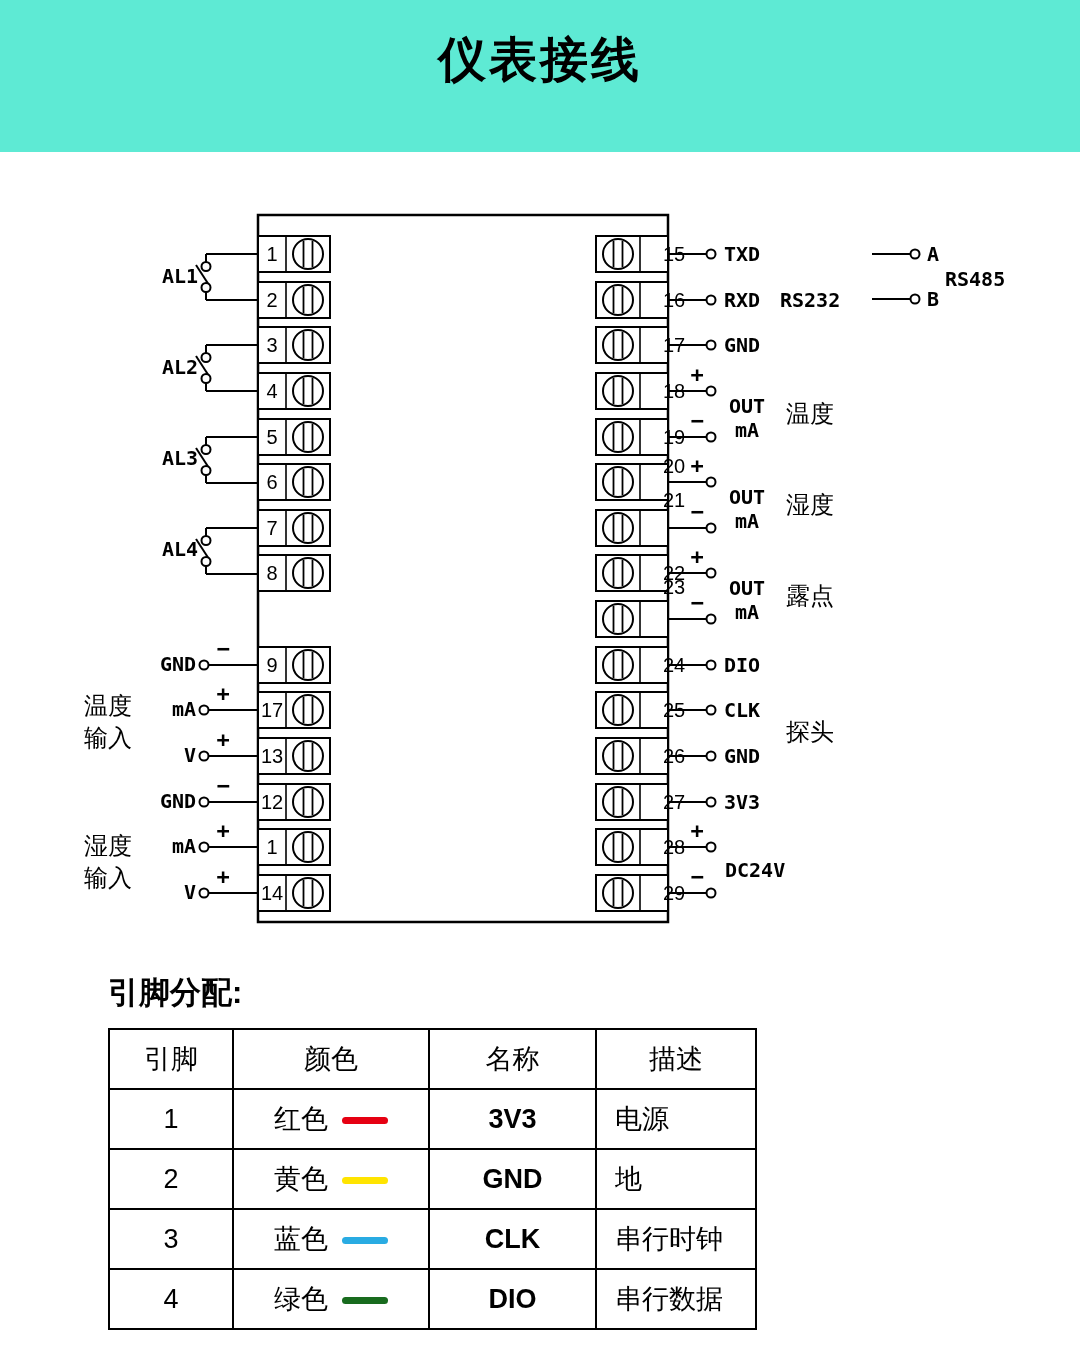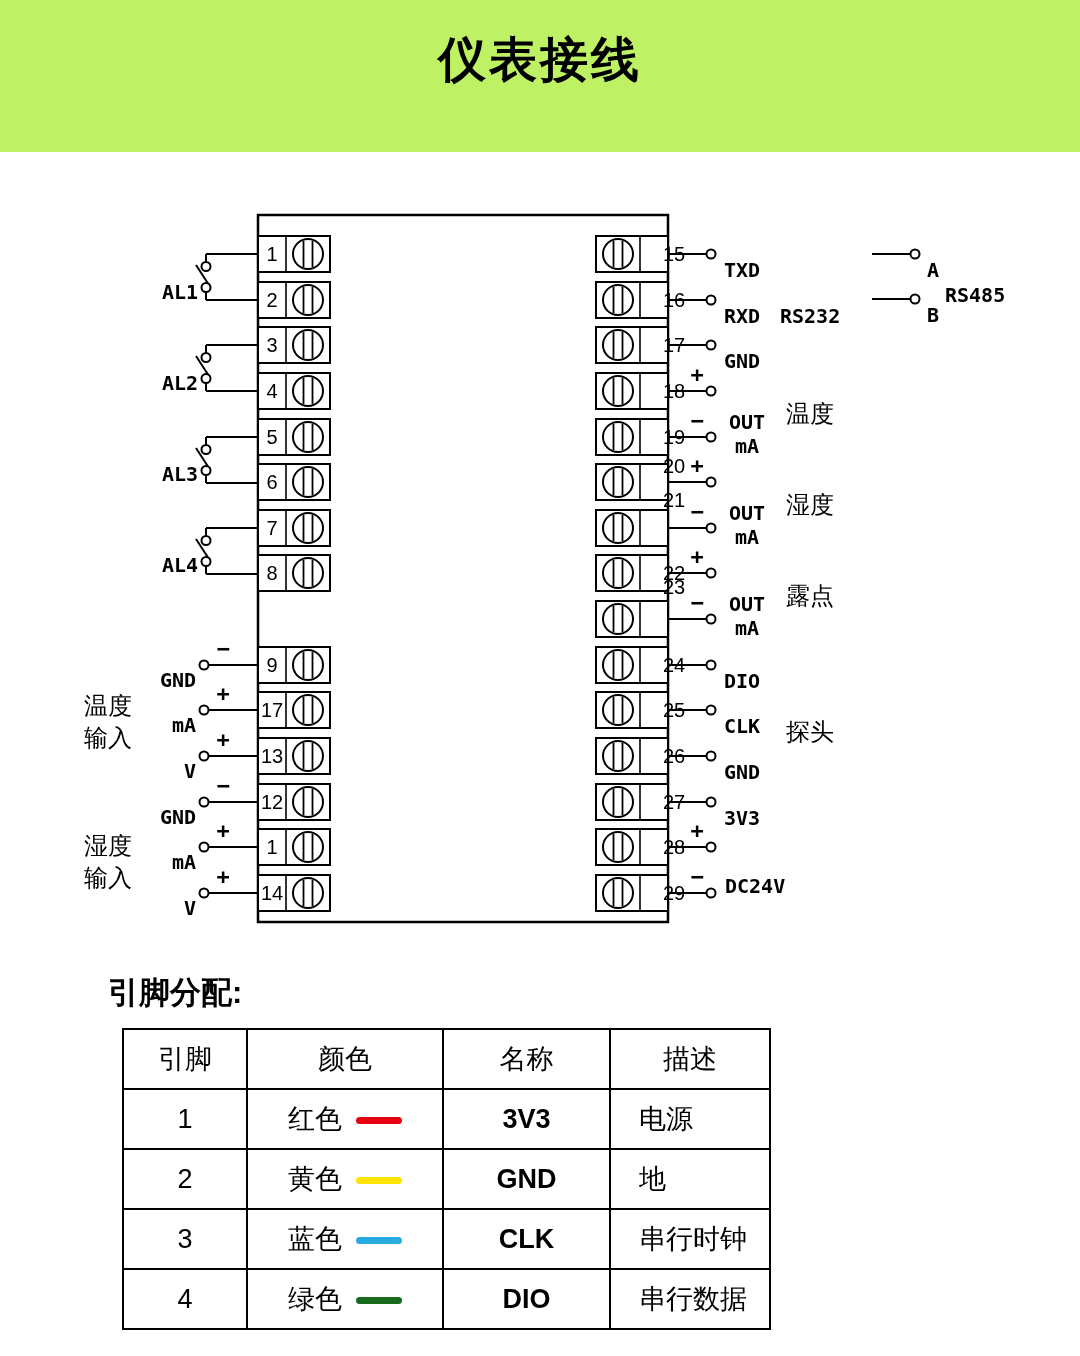--- a/index.html
+++ b/index.html
@@ -1,41 +1,41 @@
 <!DOCTYPE html>
 <html><head>
 <meta charset="utf-8">
 <style>
   * { margin:0; padding:0; box-sizing:border-box; }
   html,body { width:1080px; }
   body {
     height:1356px; position:relative; background:#ffffff; color:#000;
     font-family:"Liberation Sans", sans-serif; overflow:hidden;
   }
-  .header { position:absolute; left:0; top:0; width:1080px; height:152px; background:#bef264; text-align:center; }
+  .header { position:absolute; left:0; top:0; width:1080px; height:152px; background:#5eead4; text-align:center; }
   .title { padding-top:28px; font-size:48px; font-weight:bold; letter-spacing:3px; }
   .subtitle { margin-top:5px; font-size:20px; color:#4c4c4c; }
 
   svg.wires { position:absolute; left:0; top:0; }
 
   .tnum { position:absolute; width:28px; height:26px; line-height:26px; text-align:center; font-size:20px; }
   .tl { left:258px; } .tr { left:640px;margin-left:20px; }
 
   .mlab { position:absolute; font-family:"DejaVu Sans Mono", monospace; font-weight:bold;
-          font-size:20px; height:26px; line-height:26px; white-space:nowrap;margin-top:16px; }
+          font-size:20px; height:26px; line-height:26px; white-space:nowrap; }
   .sign { position:absolute; width:30px; height:22px; line-height:22px; text-align:center;
           font-family:"DejaVu Sans Mono", monospace; font-weight:bold; font-size:22px; }
   .cjk  { position:absolute; font-size:24px; height:30px; line-height:30px; white-space:nowrap; }
   .al   { left:122px; width:76px; text-align:right; }
   .ilab { left:100px; width:96px; text-align:right; }
 
   .pin-title { position:absolute; left:108px; top:972px; font-size:31px; font-weight:bold; }
-  table.pin-table { position:absolute; left:108px; top:1028px; border-collapse:collapse; table-layout:fixed; background:#fff;margin-left:14px; }
+  table.pin-table { position:absolute; left:108px; top:1028px; border-collapse:collapse; table-layout:fixed; background:#fff; }
   .pin-table td, .pin-table th { border:2px solid #000; height:60px; text-align:center; font-size:27px; font-weight:normal; padding:0; }
-  .pin-table .c-desc { text-align:left; padding-left:28px; }
+  .pin-table .c-desc { text-align:left; padding-left:18px; }
   .pin-table .c-name { font-weight:bold; }
   .swatch { display:inline-block; width:46px; height:7px; border-radius:4px; margin-left:14px; vertical-align:middle; }
 </style>
 </head>
 <body>
 
 <div class="header">
   <div class="title">仪表接线</div>
 </div>
 

